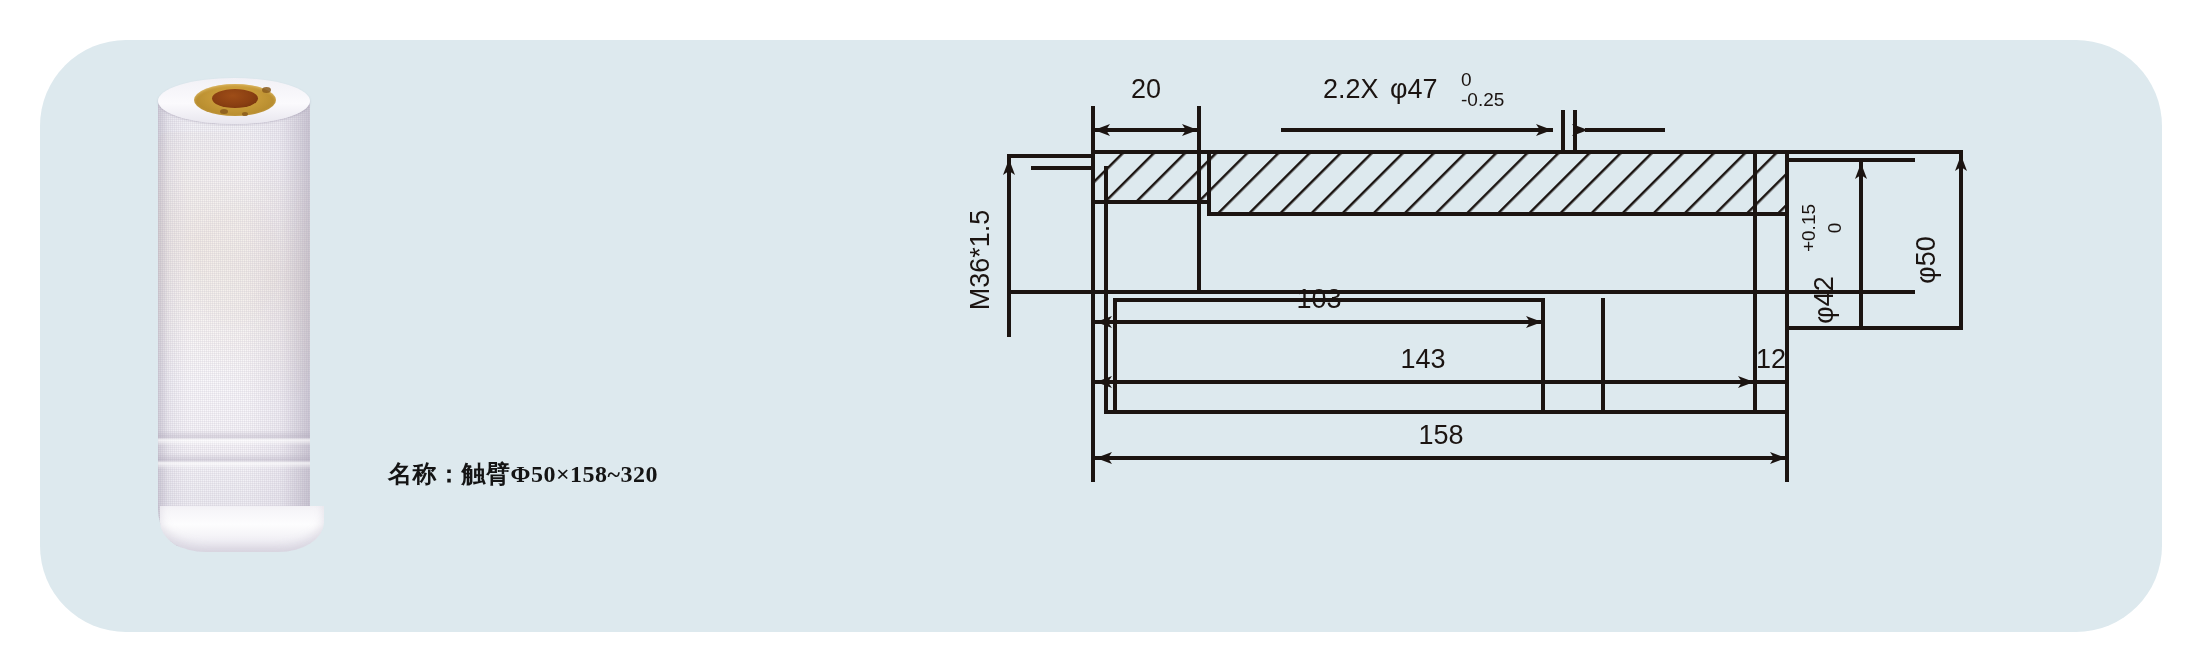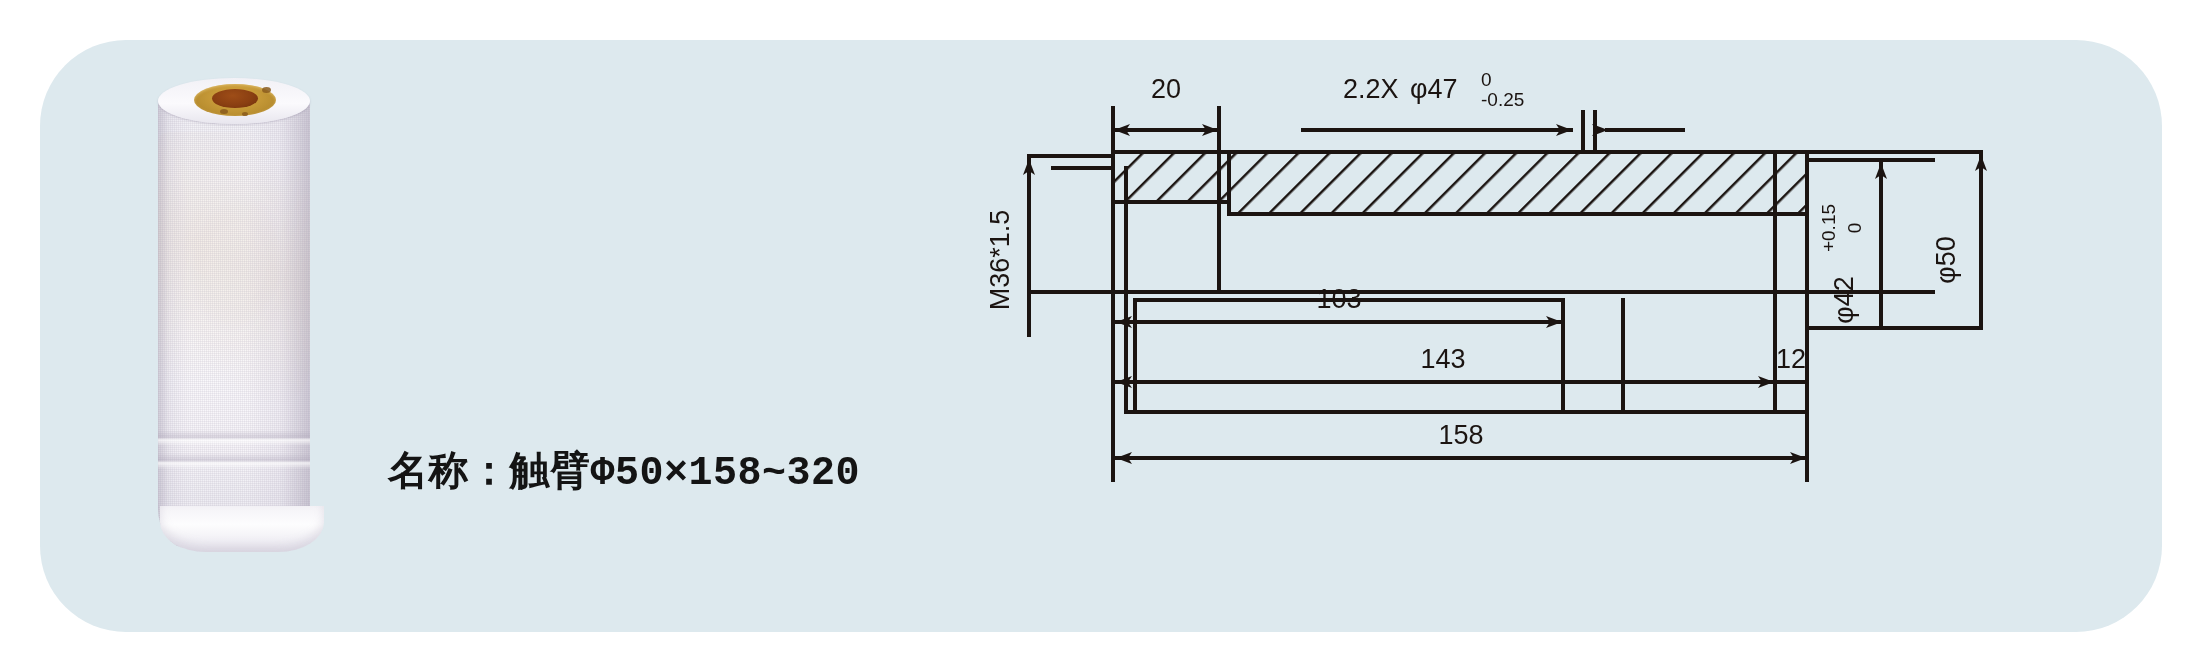--- a/index.html
+++ b/index.html
@@ -145,32 +145,32 @@
   }
 
   
   #caption {
     position: absolute;
     left: 388px;
     top: 448px;
     color: #141414;
   }
   .cap-line {
-    font-size: 40px;
+    font-size: 24px;
     font-weight: bold;
     letter-spacing: 0.5px;
     line-height: 52px;
     white-space: nowrap;
-    font-family: Liberation Mono, monospace;
+    font-family: Liberation Serif, serif;
   }
 
   
   #drawing {
     position: absolute;
-    left: 923px;
+    left: 903px;
     top: 60px;
     width: 1180px;
     height: 520px;
   }
   #drawing svg { display: block; }
   .dim-text {
     font-family: "Liberation Sans", "DejaVu Sans", sans-serif;
     font-size: 27px;
     fill: #1b1411;
   }

